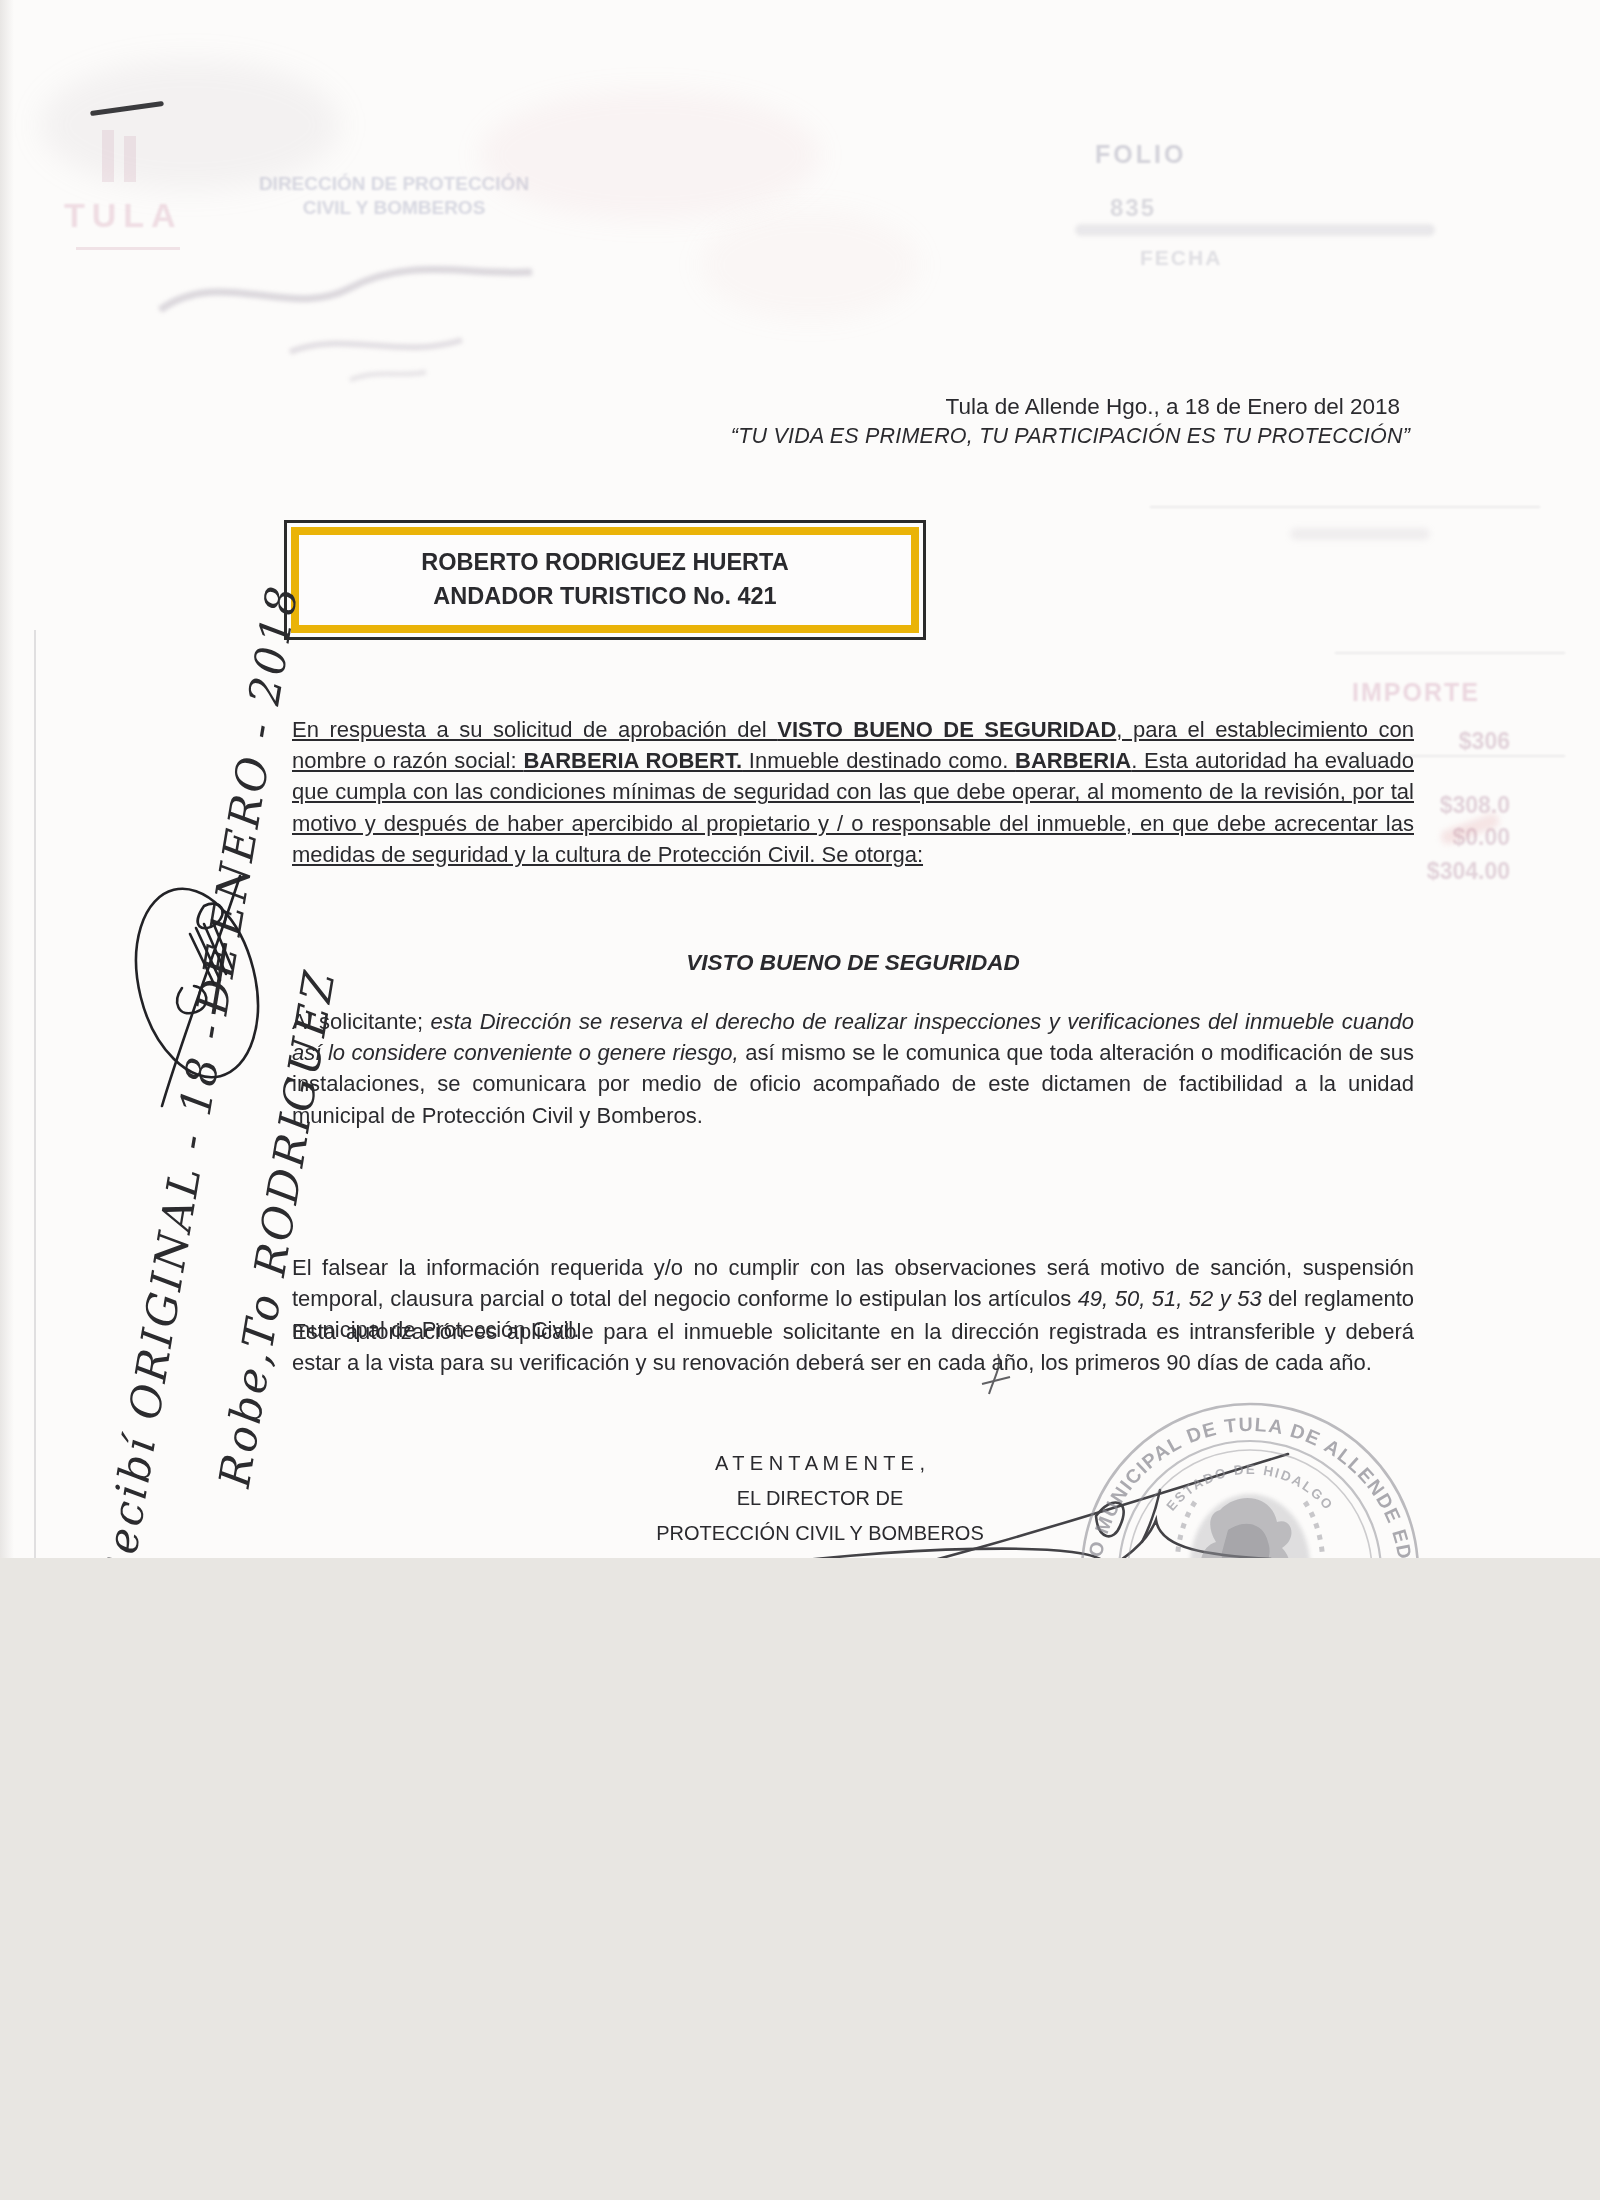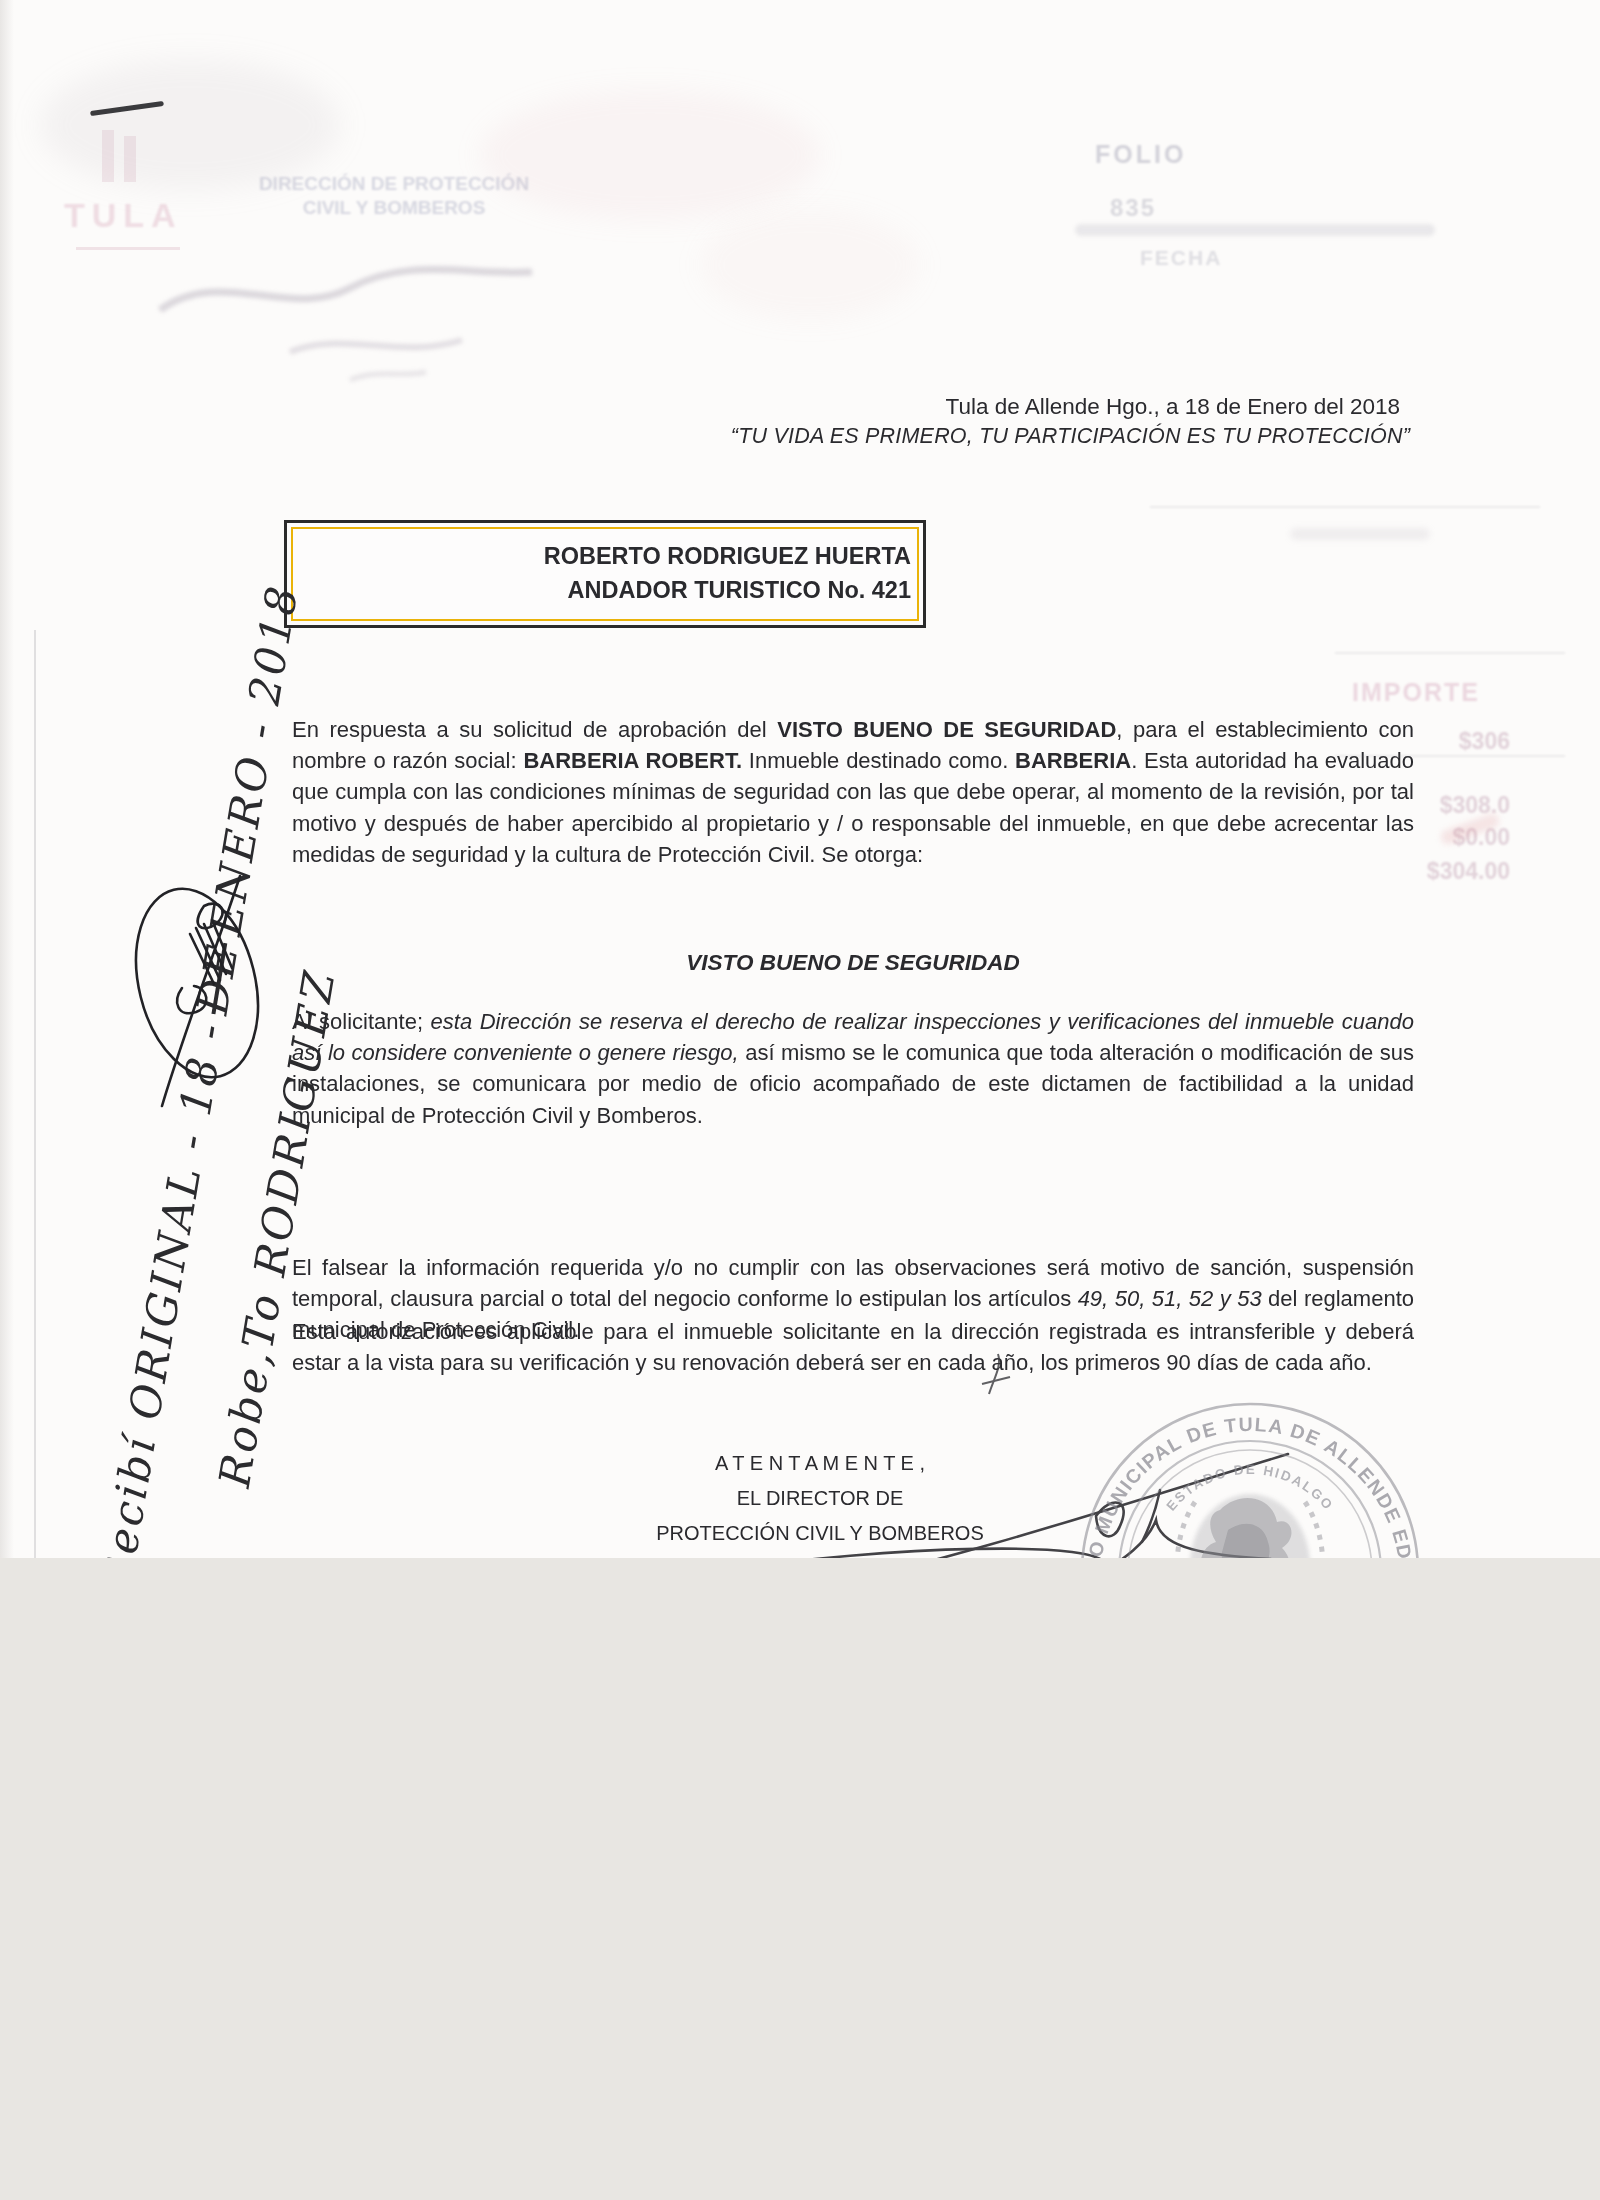--- a/index.html
+++ b/index.html
@@ -18,24 +18,24 @@
               color:rgba(128,134,165,.30);}
   .folio{left:1095px;top:140px;font-size:25px;letter-spacing:3px;color:rgba(160,160,178,.45);}
   .folio-num{left:1110px;top:194px;font-size:24px;letter-spacing:2px;color:rgba(165,165,180,.40);}
   .fecha{left:1140px;top:246px;font-size:21px;letter-spacing:2px;color:rgba(165,165,180,.33);}
   .streak{position:absolute;left:1075px;top:224px;width:360px;height:12px;border-radius:6px;
           background:rgba(150,150,165,.18);filter:blur(2px);}
   
   .date-line{left:0;top:394px;width:1400px;text-align:right;font-size:22.5px;}
   .motto{left:0;top:424px;width:1410px;text-align:right;font-size:21.5px;font-style:italic;letter-spacing:.2px;}
   .recipient-outer{left:284px;top:520px;width:628px;border:3px solid #2b2b2b;padding:4px;background:rgba(255,255,255,.35);}
-  .recipient-inner{border:2px solid #eab308;text-align:right;font-weight:bold;font-size:23.5px;
+  .recipient-inner{border:8px solid #eab308;text-align:center;font-weight:bold;font-size:23.5px;
                    line-height:34px;padding:10px 6px 12px 6px;}
   .para{left:292px;width:1122px;text-align:justify;font-size:22px;line-height:31.2px;}
-  .p1{top:714px;} .p2{top:1006px;} .p3{top:1252px;} .p4{top:1316px;}
+  .p1{top:714px;text-decoration:underline;} .p2{top:1006px;} .p3{top:1252px;} .p4{top:1316px;}
   .heading{left:292px;top:950px;width:1122px;text-align:center;font-weight:bold;font-style:italic;font-size:22.5px;}
   .closing{left:540px;top:1446px;width:560px;text-align:center;font-size:20px;line-height:35px;}
   .signer{left:552px;top:1596px;width:560px;text-align:left;font-weight:bold;font-size:23.5px;}
   .cc{left:288px;top:1644px;font-size:19px;text-decoration:underline;}
   .archivo{left:372px;top:1671px;font-size:19px;}
   
   .gline{position:absolute;height:2px;background:rgba(140,140,150,.15);filter:blur(1px);}
   .importe{left:1352px;top:678px;font-size:25px;letter-spacing:2px;color:rgba(215,170,190,.45);}
   .amount{position:absolute;left:1370px;width:140px;text-align:right;font-weight:bold;font-size:23px;
           color:rgba(200,170,186,.50);filter:blur(1px);}

